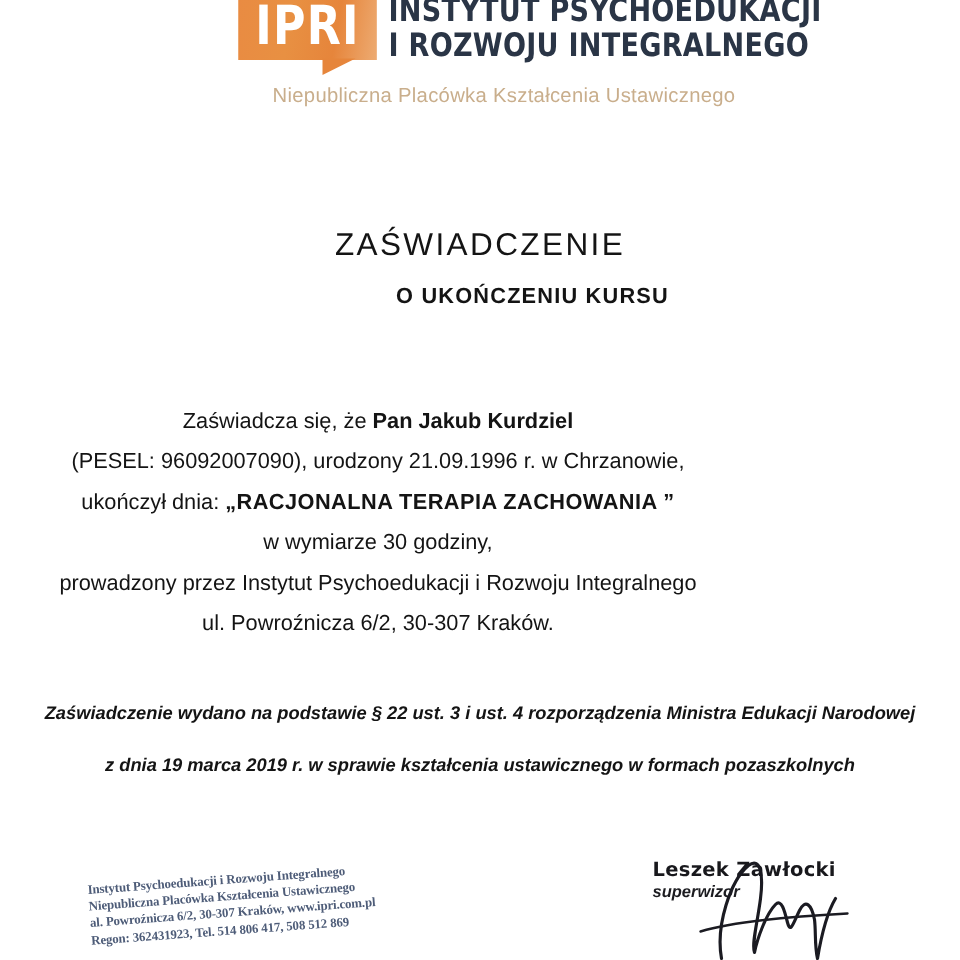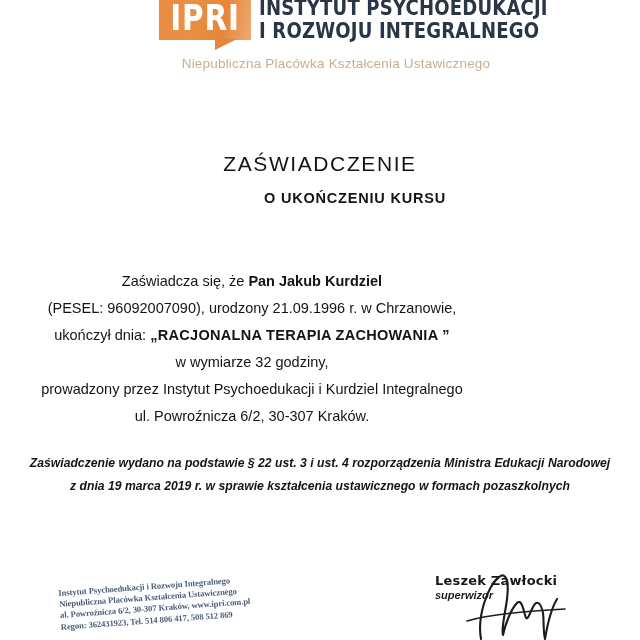--- a/index.html
+++ b/index.html
@@ -148,20 +148,21 @@
     left: 0;
     width: 640px;
     text-align: center;
   }
   .legal-line {
     font-style: italic;
     font-weight: bold;
     font-size: 12.2px;
     line-height: 23px;
     white-space: nowrap;
+    margin-top: 12px;
   }
 
   
   .signature {
     position: absolute;
     top: 573px;
     left: 435px;
     width: 175px;
     text-align: left;
   }
@@ -236,22 +237,22 @@
 <div class="title-sub">O UKOŃCZENIU KURSU</div>
 
 <div class="body-block">
   <div class="body-line">
     <span>Zaświadcza się, że </span><b>Pan Jakub Kurdziel</b>
   </div>
   <div class="body-line">(PESEL: 96092007090), urodzony 21.09.1996 r. w Chrzanowie,</div>
   <div class="body-line">
     <span>ukończył dnia: </span><span class="course-name">„RACJONALNA TERAPIA ZACHOWANIA ”</span>
   </div>
-  <div class="body-line">w wymiarze 32 godziny,</div>
-  <div class="body-line">prowadzony przez Instytut Psychoedukacji i Kurdziel Integralnego</div>
+  <div class="body-line">w wymiarze 30 godziny,</div>
+  <div class="body-line">prowadzony przez Instytut Psychoedukacji i Rozwoju Integralnego</div>
   <div class="body-line">ul. Powroźnicza 6/2, 30-307 Kraków.</div>
 </div>
 
 <div class="legal-block">
   <div class="legal-line">Zaświadczenie wydano na podstawie § 22 ust. 3 i ust. 4 rozporządzenia Ministra Edukacji Narodowej</div>
   <div class="legal-line">z dnia 19 marca 2019 r. w sprawie kształcenia ustawicznego w formach pozaszkolnych</div>
 </div>
 
 <div class="signature">
   <div class="sig-name">Leszek Zawłocki</div>

